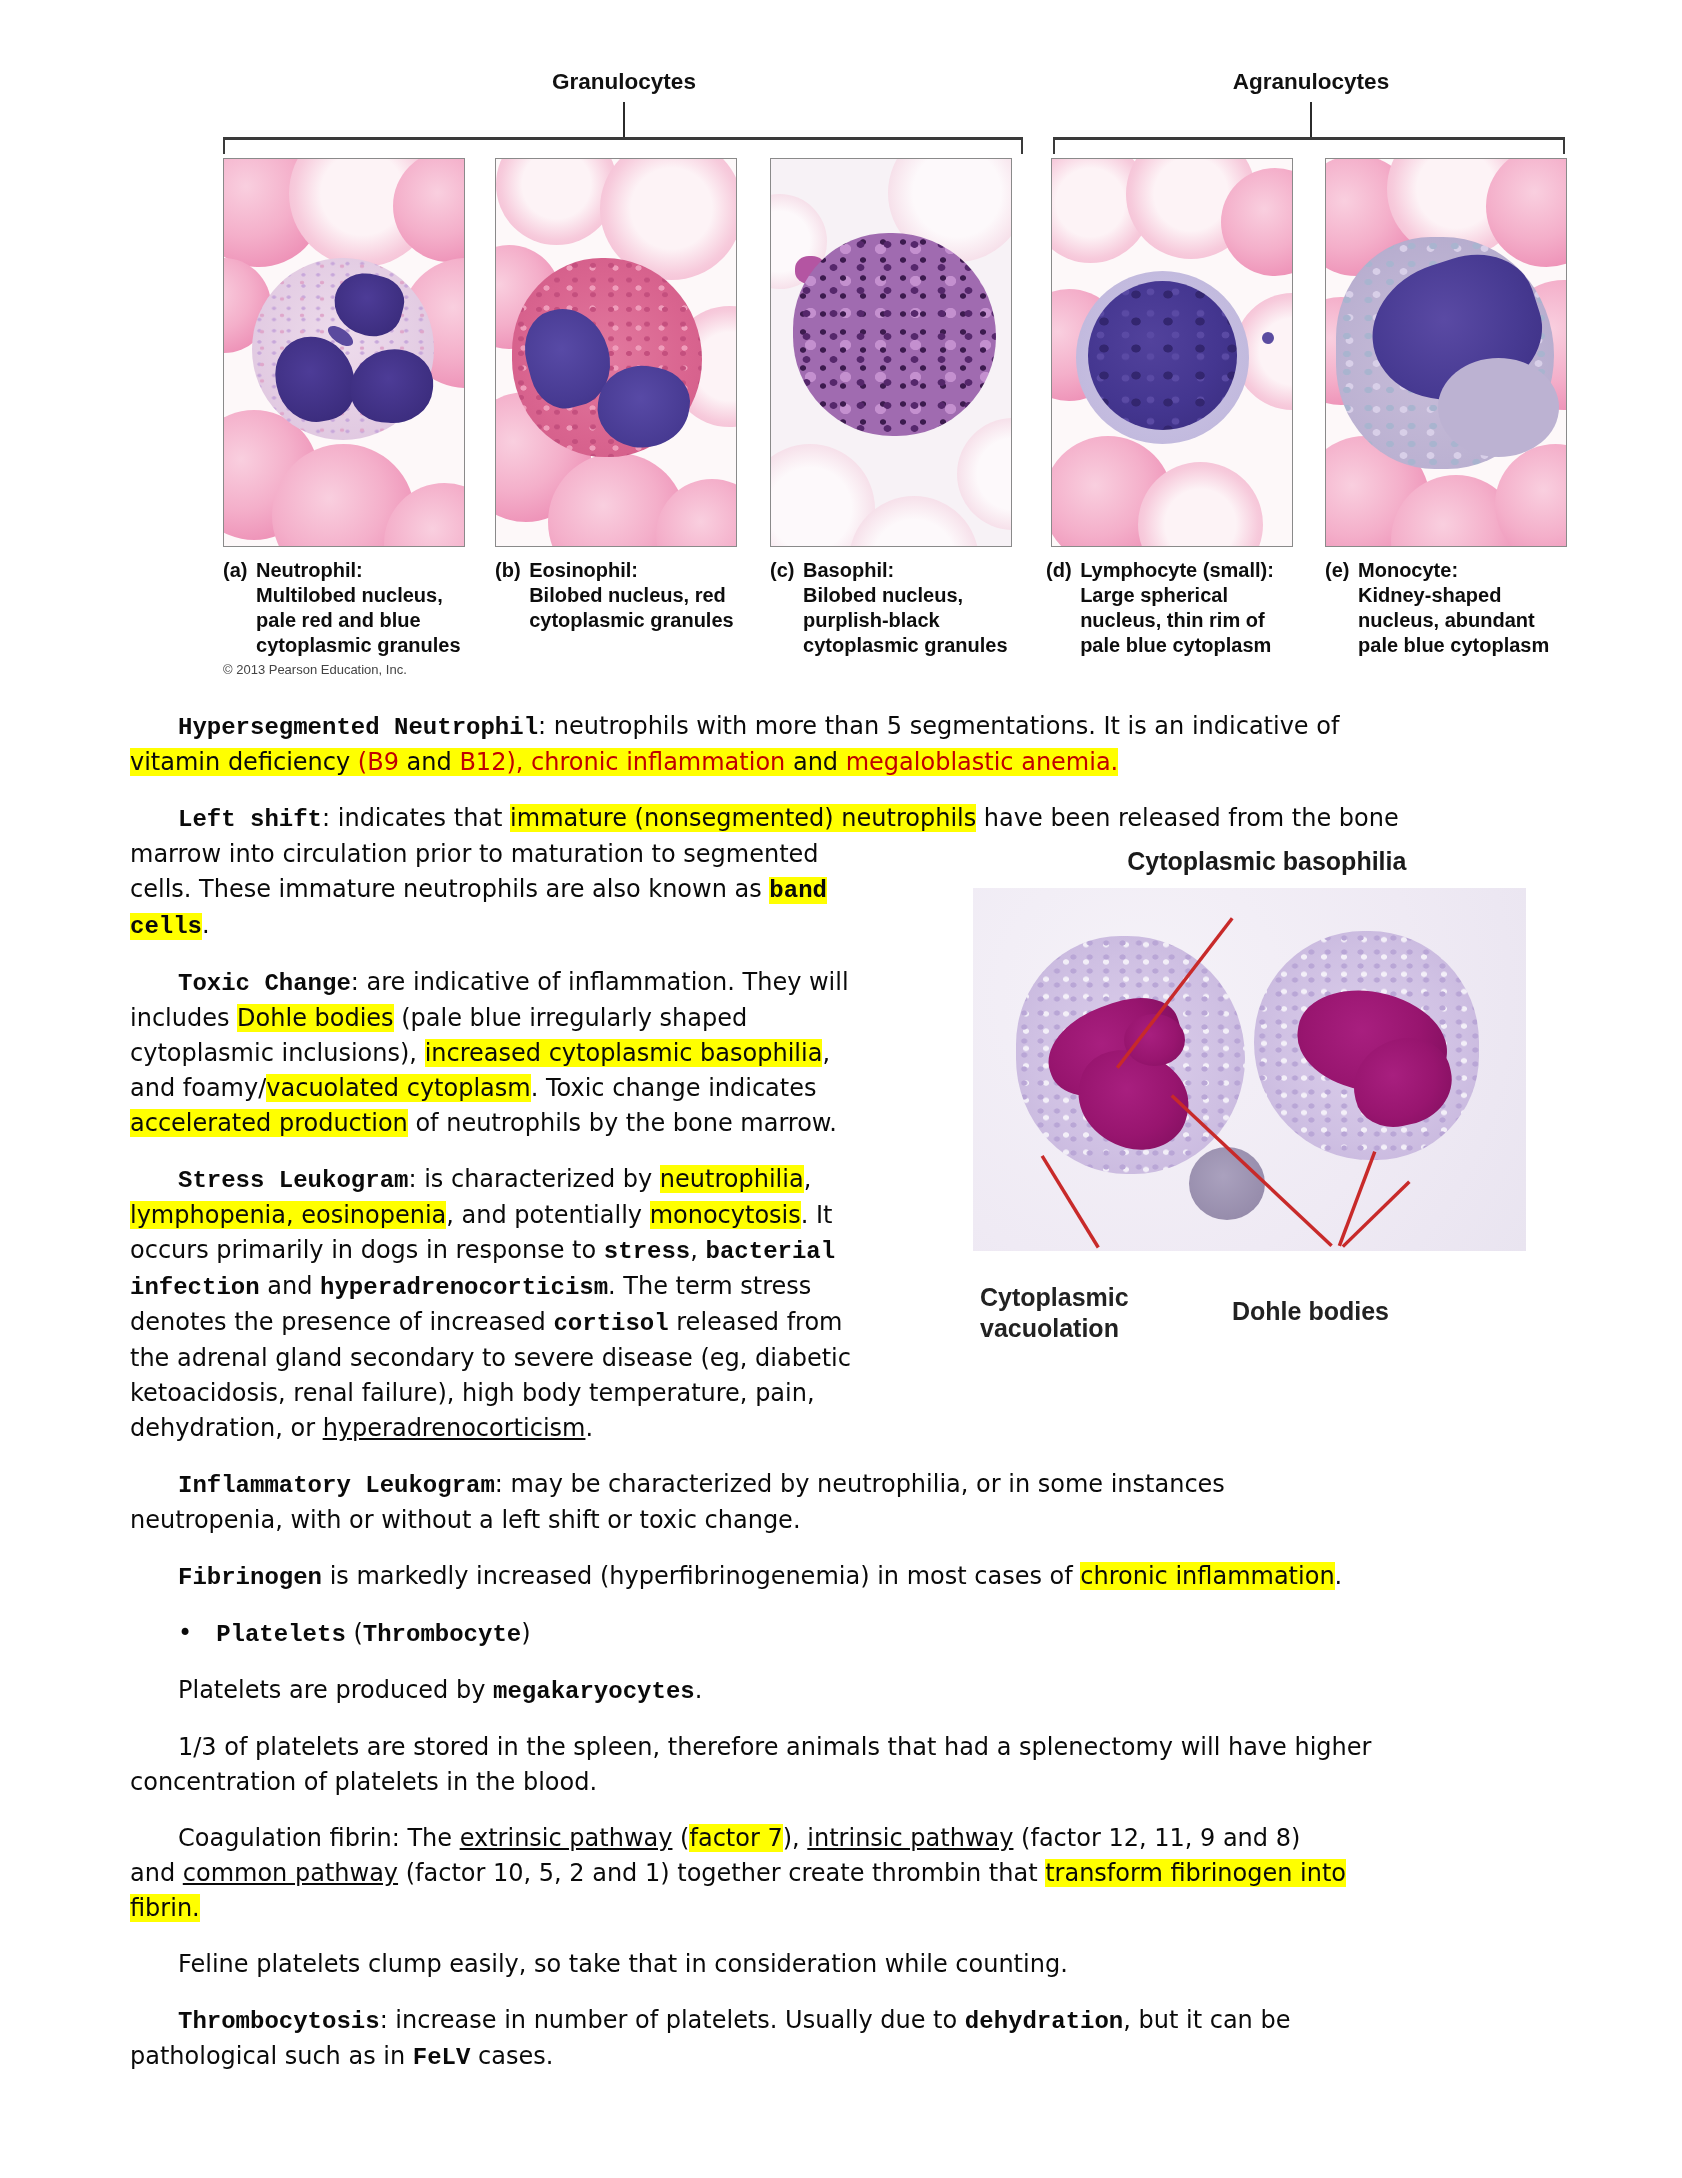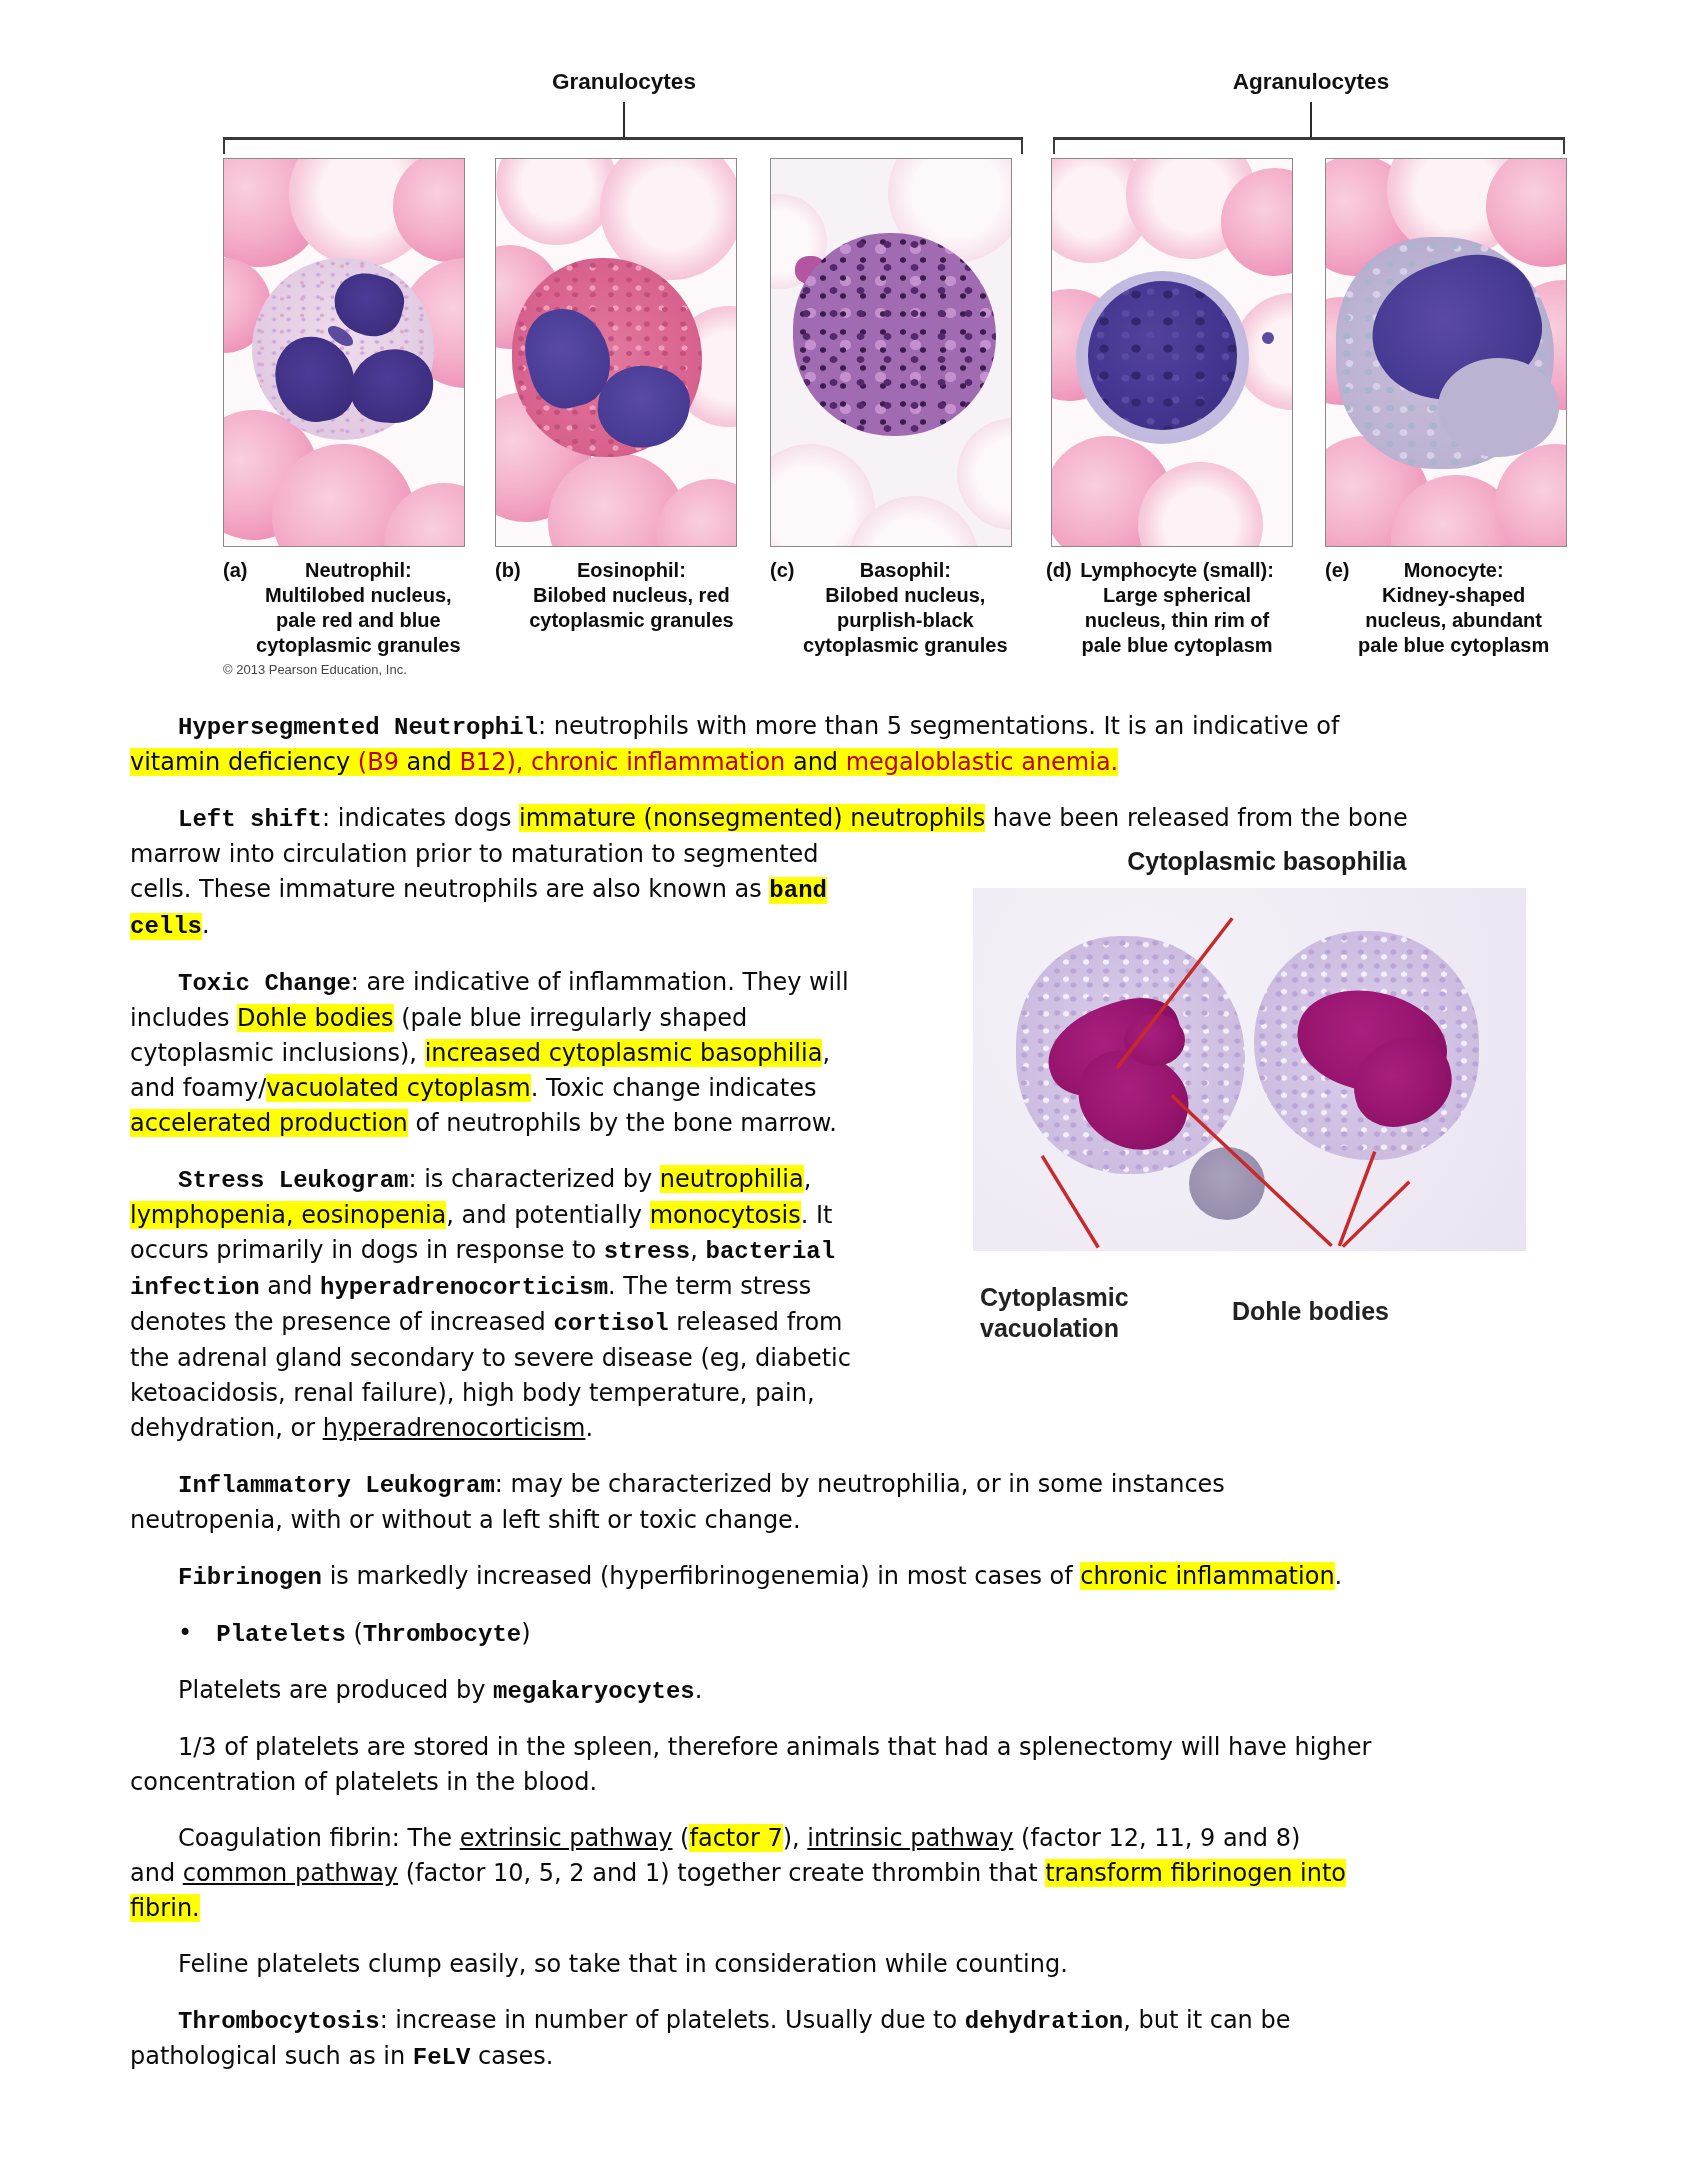--- a/index.html
+++ b/index.html
@@ -57,21 +57,21 @@
   .cyto-e{background:radial-gradient(circle at 45% 55%, #c8bdd9 0%, #bcb2d2 55%, #afa6c9 100%);
           background-image:radial-gradient(#a9b4cf 3.5px, transparent 4.3px),
                            radial-gradient(#d8cfe8 3.5px, transparent 4.3px),
                            radial-gradient(circle at 45% 55%, #c8bdd9 0%, #bcb2d2 55%, #afa6c9 100%);
           background-size:21.6px 18px,27px 23px,100% 100%;}
   .nuc-e{background:radial-gradient(circle at 45% 40%, #5a4aa4 0%, #473a92 60%, #3c2f83 100%);}
 
   .caption{position:absolute;top:558px;display:flex;gap:8.6px;font-family:"Liberation Sans",sans-serif;
            font-weight:bold;font-size:20px;line-height:25px;color:var(--caption-text);}
   .cap-tag{flex:0 0 auto;}
-  .cap-text{white-space:pre-line;text-align:center;}
+  .cap-text{white-space:pre-line;}
   .credit{position:absolute;left:223px;top:662px;font-family:"Liberation Sans",sans-serif;
           font-size:13px;color:#444;}
 
   
   .inset{position:absolute;left:973px;top:843px;width:618px;height:545px;}
   .inset-title{position:absolute;left:17.3px;top:3.5px;width:553px;text-align:center;
                font-family:"Liberation Sans",sans-serif;font-weight:bold;font-size:25px;color:#1a1a1a;}
   .inset-photo{position:absolute;left:0;top:45px;width:553px;height:363px;
                background:radial-gradient(circle at 30% 30%, #f5f2f8 0%, #efeaf4 60%, #e9e4f0 100%);}
   .tox-cell{position:absolute;background:#d6cae8;
@@ -235,21 +235,21 @@
       </svg>
     </div>
     <div class="inset-caption" style="left:7px;top:439px;">Cytoplasmic
 vacuolation</div>
     <div class="inset-caption" style="left:259px;top:453px;">Dohle bodies</div>
   </div>
 
   <div class="text">
     <p><span class="b">Hypersegmented Neutrophil</span><span>: neutrophils with more than 5 segmentations. It is an indicative of
 </span><span class="hl">vitamin deficiency </span><span class="hl red">(B9</span><span class="hl"> and </span><span class="hl red">B12), </span><span class="hl red">chronic inflammation</span><span class="hl"> and </span><span class="hl red">megaloblastic anemia.</span></p>
-    <p><span class="b">Left shift</span><span>: indicates dogs </span><span class="hl">immature (nonsegmented) neutrophils</span><span> have been released from the bone
+    <p><span class="b">Left shift</span><span>: indicates that </span><span class="hl">immature (nonsegmented) neutrophils</span><span> have been released from the bone
 marrow into circulation prior to maturation to segmented
 cells. These immature neutrophils are also known as </span><span class="b hl">band
 cells</span><span>.</span></p>
     <p><span class="b">Toxic Change</span><span>: are indicative of inflammation. They will
 includes </span><span class="hl">Dohle bodies</span><span> (pale blue irregularly shaped
 cytoplasmic inclusions), </span><span class="hl">increased cytoplasmic basophilia</span><span>,
 and foamy/</span><span class="hl">vacuolated cytoplasm</span><span>. Toxic change indicates
 </span><span class="hl">accelerated production</span><span> of neutrophils by the bone marrow.</span></p>
     <p><span class="b">Stress Leukogram</span><span>: is characterized by </span><span class="hl">neutrophilia</span><span>,
 </span><span class="hl">lymphopenia, eosinopenia</span><span>, and potentially </span><span class="hl">monocytosis</span><span>. It

